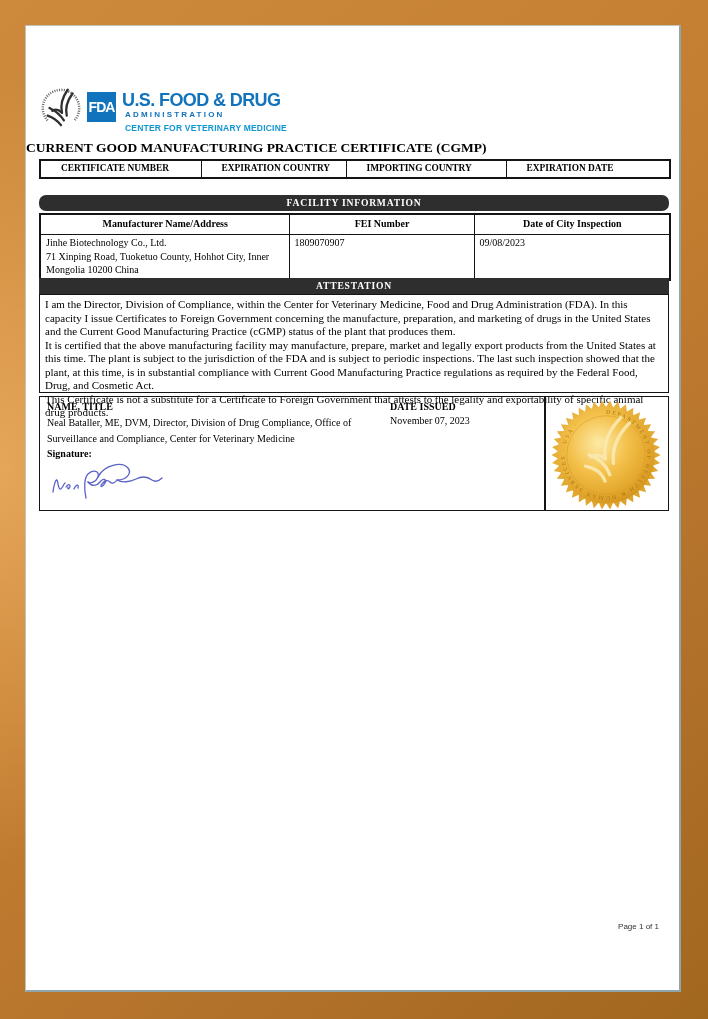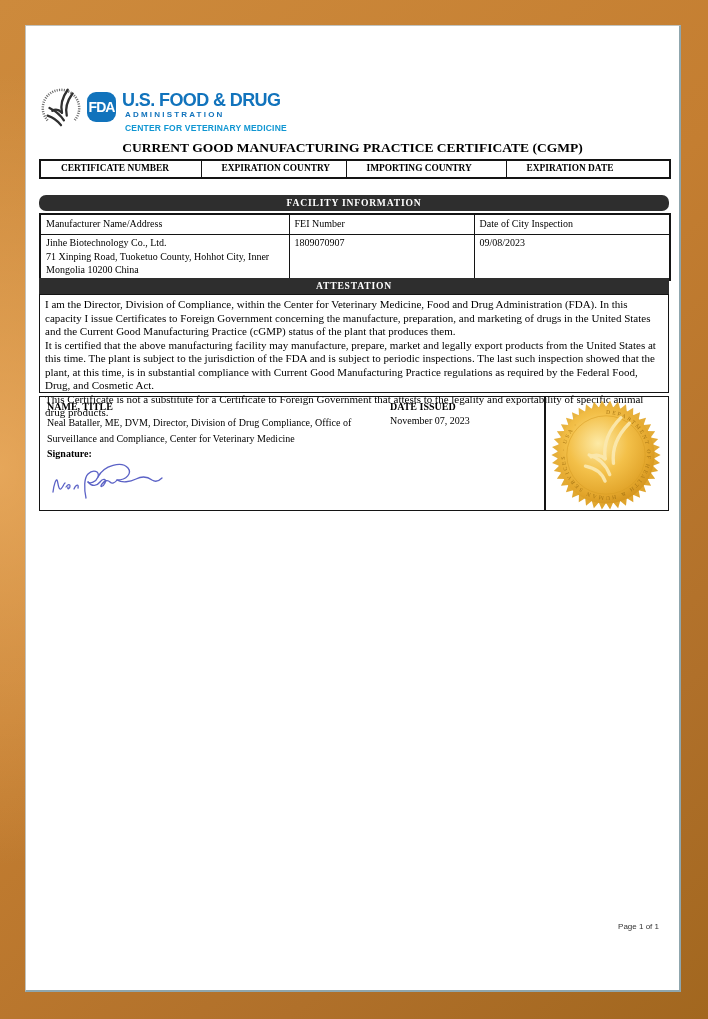--- a/index.html
+++ b/index.html
@@ -7,40 +7,40 @@
   .frame{position:absolute;inset:0;
     background:
       radial-gradient(ellipse 420px 640px at 0% 46%, rgba(255,196,120,0.55), rgba(255,196,120,0) 62%),
       linear-gradient(140deg,#cd8a3c 0%,#c47e31 45%,#b0702a 78%,#a2671f 100%);}
   .page{position:absolute;left:25px;top:25px;width:656px;height:967px;background:#ffffff;
     border-top:1px solid #c2c2bc;border-left:1px solid #c2c2bc;
     border-right:2px solid #8fa6ad;border-bottom:2px solid #8fa6ad;box-sizing:border-box;}
 
   
   .hhs-logo{position:absolute;left:12px;top:57px;}
-  .fda-square{position:absolute;left:61px;top:66px;width:29px;height:30px;background:#1173BC;border-radius:9px;
+  .fda-square{position:absolute;left:61px;top:66px;width:29px;height:30px;background:#1173BC;border-radius:0;
     color:#fff;font-family:"Liberation Sans",sans-serif;font-weight:bold;font-size:14px;letter-spacing:-1px;
     display:flex;align-items:center;justify-content:center;}
   .org1{position:absolute;left:96px;top:64px;font-family:"Liberation Sans",sans-serif;font-weight:bold;
     font-size:18px;letter-spacing:-0.6px;color:#1173BC;white-space:nowrap;}
   .org2{position:absolute;left:99px;top:84px;font-family:"Liberation Sans",sans-serif;font-weight:bold;
     font-size:8px;letter-spacing:2.2px;color:#1173BC;white-space:nowrap;}
   .cvm{position:absolute;left:99px;top:97px;font-family:"Liberation Sans",sans-serif;font-weight:bold;
     font-size:8.5px;letter-spacing:0.2px;color:#1096D2;white-space:nowrap;}
-  .doc-title{position:absolute;left:0;top:114px;width:100%;text-align:center;font-weight:bold;font-size:13.5px;color:#000;}
+  .doc-title{position:absolute;left:0;top:114px;width:100%;font-weight:bold;font-size:13.5px;color:#000;}
 
   
   table{border-collapse:collapse;table-layout:fixed;font-family:"Liberation Serif",serif;}
   .cert-table{position:absolute;left:13px;top:133px;width:630px;border:2px solid #141414;}
   .cert-table th,.cert-table td{border:1px solid #141414;text-align:left;vertical-align:top;overflow:hidden;white-space:nowrap;}
   .cert-table th{font-size:9.4px;font-weight:bold;padding:2px 3px 1px 20px;height:13px;}
   .cert-table td{font-size:10px;padding:0 3px 3px 4px;height:14px;}
   .fac-table{position:absolute;left:13px;top:187px;width:630px;border:2px solid #141414;}
   .fac-table th,.fac-table td{border:1px solid #141414;text-align:left;vertical-align:top;}
-  .fac-table th{font-size:10px;font-weight:normal;padding:3px 4px 2px 5px;height:14px;white-space:nowrap;}
+  .fac-table th{font-size:10px;font-weight:bold;padding:3px 4px 2px 5px;height:14px;white-space:nowrap;text-align:center;}
   .fac-table td{font-size:10px;padding:1px 5px 2px 5px;height:37px;line-height:13.5px;}
 
   .section-bar{position:absolute;left:13px;width:630px;height:16px;background:#2e2e2e;color:#fff;
     text-align:center;font-weight:bold;font-size:9.6px;letter-spacing:0.8px;line-height:16px;box-sizing:border-box;}
   .bar-facility{top:169px;border-radius:7px;}
   .bar-attest{top:252px;}
 
   .attest-box{position:absolute;left:13px;top:268px;width:630px;height:99px;border:1.5px solid #141414;
     box-sizing:border-box;padding:3px 5px;font-size:11px;line-height:13.5px;color:#000;}
 

